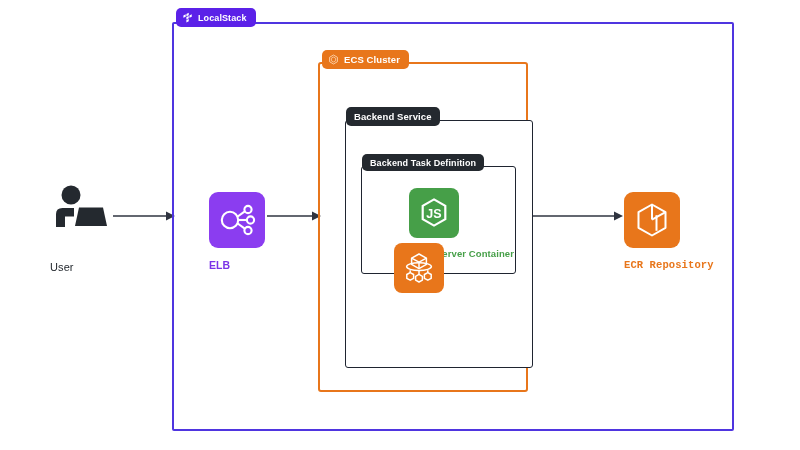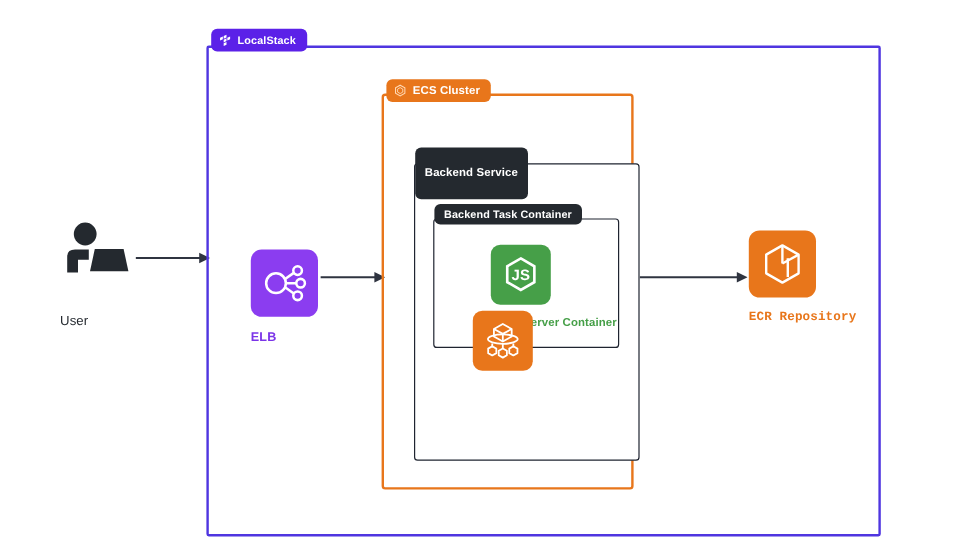--- a/index.html
+++ b/index.html
@@ -13,21 +13,20 @@
 
   
   .abs { position: absolute; }
 
   
   #localstack-box {
     left: 172px; top: 22px; width: 562px; height: 409px;
     border: 2px solid #4f35e0;
     border-radius: 2px;
     background: transparent;
-    margin-top: 16px;
   }
   .badge {
     position: absolute;
     display: flex; align-items: center; gap: 5px;
     padding: 4px 9px 4px 6px;
     border-radius: 5px;
     font-size: 9px;
     font-weight: 700;
     letter-spacing: .1px;
     white-space: nowrap;
@@ -53,21 +52,21 @@
   #backend-service-box {
     left: 345px; top: 120px; width: 188px; height: 248px;
     border: 1.6px solid #1f2430;
     border-radius: 3px;
     background: #ffffff;
   }
   #backend-service-badge {
     left: 0px; top: -14px;
     background: #24292f; color: #ffffff;
     font-size: 9.5px; font-weight: 600;
-    padding: 16px 8px;
+    padding: 4px 8px;
   }
 
   
   #task-definition-box {
     left: 362px; top: 167px; width: 155px; height: 108px;
     border: 1.4px solid #1f2430;
     border-radius: 3px;
     background: #ffffff;
   }
   #task-definition-badge {
@@ -184,21 +183,21 @@
         <span>ECS Cluster</span>
       </div>
 
       <div class="abs" id="backend-service-box" style="left:25px; top:56px;">
         <div class="badge" id="backend-service-badge">
           <span>Backend Service</span>
         </div>
 
         <div class="abs" id="task-definition-box" style="left:15px; top:45px;">
           <div class="badge" id="task-definition-badge">
-            <span>Backend Task Container</span>
+            <span>Backend Task Definition</span>
           </div>
 
           <div class="node abs" id="node-nodejs" style="left:47px; top:21px;">
             <div class="tile">
               <svg width="34" height="34" viewBox="0 0 34 34">
                 <polygon points="17,3.4 28.3,9.9 28.3,23.1 17,29.6 5.7,23.1 5.7,9.9" fill="none" stroke="#ffffff" stroke-width="2.2"></polygon>
                 <text x="17" y="21.6" font-family="Liberation Sans, sans-serif" font-size="12.5" font-weight="bold" fill="#ffffff" text-anchor="middle">JS</text>
               </svg>
             </div>
             <div class="caption">Node Server Container</div>

